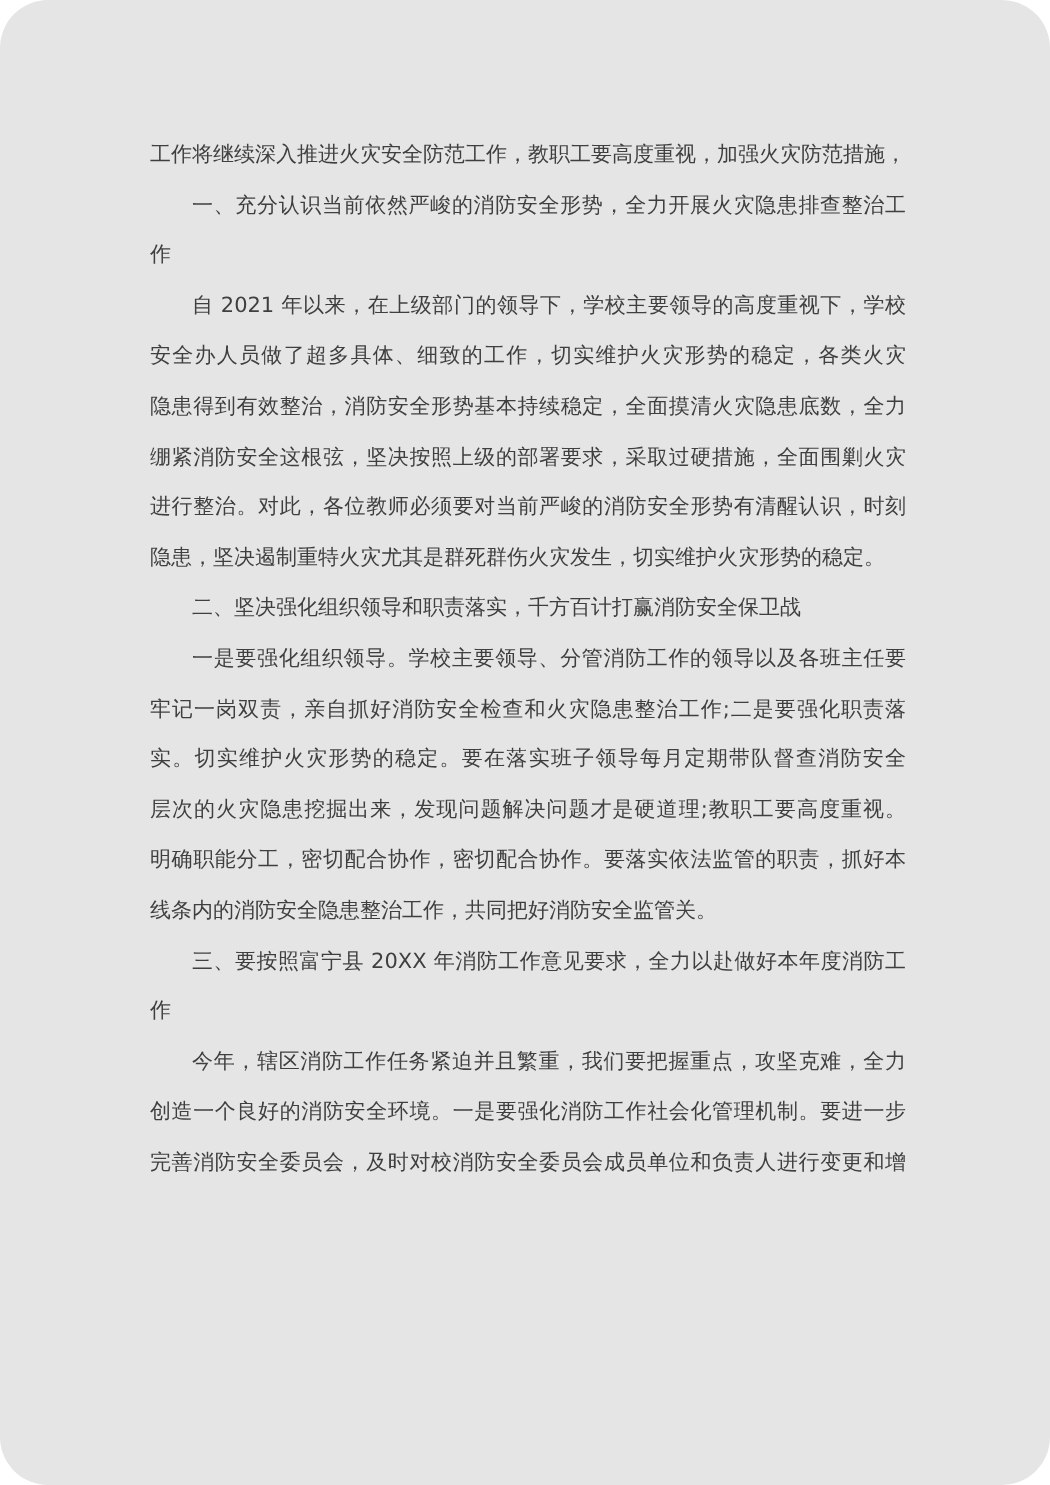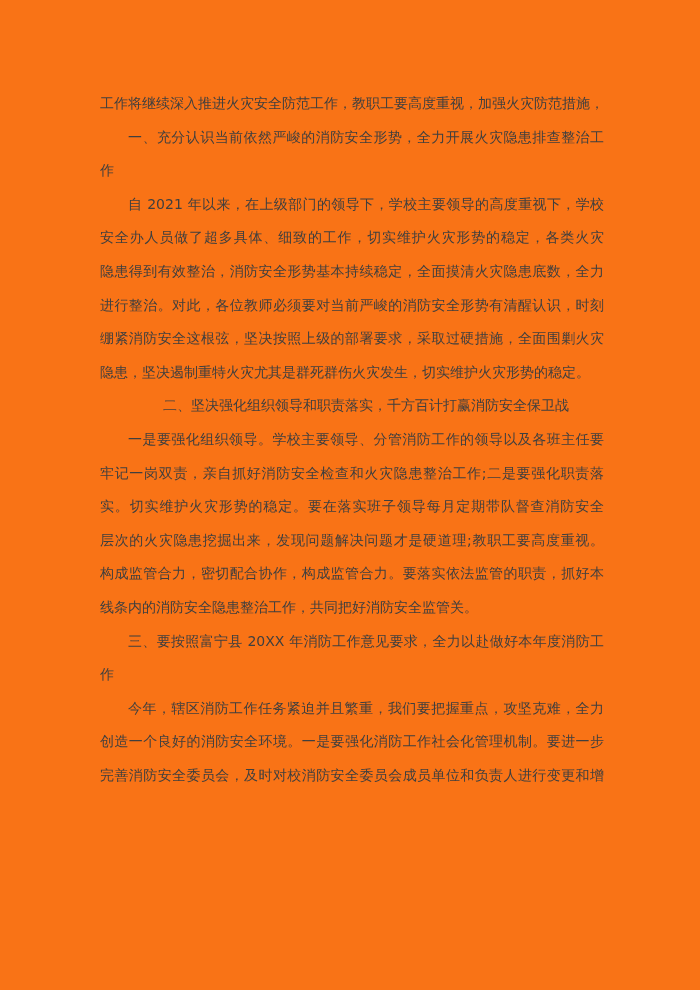--- a/index.html
+++ b/index.html
@@ -32,43 +32,42 @@
     letter-spacing: 0;
     white-space: nowrap;
     overflow: visible;
   }
   .line.justify {
     text-align: justify;
     text-align-last: justify;
   }
   .line.first-indent {
     text-indent: 28px;
-    text-align: center;
   }
 </style>
 </head>
 <body>
 
-<div class="page" style="background: #f97316;">
+<div class="page" style="background: #e5e5e5; border-radius: 32px;">
   <div class="text-block" style="color: rgb(63, 63, 63);">
       <div class="line justify">工作将继续深入推进火灾安全防范工作，教职工要高度重视，加强火灾防范措施，</div>
       <div class="line justify first-indent">一、充分认识当前依然严峻的消防安全形势，全力开展火灾隐患排查整治工</div>
       <div class="line">作</div>
       <div class="line justify first-indent">自 2021 年以来，在上级部门的领导下，学校主要领导的高度重视下，学校</div>
       <div class="line justify">安全办人员做了超多具体、细致的工作，切实维护火灾形势的稳定，各类火灾</div>
       <div class="line justify">隐患得到有效整治，消防安全形势基本持续稳定，全面摸清火灾隐患底数，全力</div>
+      <div class="line justify">绷紧消防安全这根弦，坚决按照上级的部署要求，采取过硬措施，全面围剿火灾</div>
       <div class="line justify">进行整治。对此，各位教师必须要对当前严峻的消防安全形势有清醒认识，时刻</div>
-      <div class="line justify">绷紧消防安全这根弦，坚决按照上级的部署要求，采取过硬措施，全面围剿火灾</div>
       <div class="line">隐患，坚决遏制重特火灾尤其是群死群伤火灾发生，切实维护火灾形势的稳定。</div>
       <div class="line first-indent">二、坚决强化组织领导和职责落实，千方百计打赢消防安全保卫战</div>
       <div class="line justify first-indent">一是要强化组织领导。学校主要领导、分管消防工作的领导以及各班主任要</div>
       <div class="line justify">牢记一岗双责，亲自抓好消防安全检查和火灾隐患整治工作;二是要强化职责落</div>
       <div class="line justify">实。切实维护火灾形势的稳定。要在落实班子领导每月定期带队督查消防安全</div>
       <div class="line justify">层次的火灾隐患挖掘出来，发现问题解决问题才是硬道理;教职工要高度重视。</div>
-      <div class="line justify">构成监管合力，密切配合协作，构成监管合力。要落实依法监管的职责，抓好本</div>
+      <div class="line justify">明确职能分工，密切配合协作，密切配合协作。要落实依法监管的职责，抓好本</div>
       <div class="line">线条内的消防安全隐患整治工作，共同把好消防安全监管关。</div>
       <div class="line justify first-indent">三、要按照富宁县 20XX 年消防工作意见要求，全力以赴做好本年度消防工</div>
       <div class="line">作</div>
       <div class="line justify first-indent">今年，辖区消防工作任务紧迫并且繁重，我们要把握重点，攻坚克难，全力</div>
       <div class="line justify">创造一个良好的消防安全环境。一是要强化消防工作社会化管理机制。要进一步</div>
       <div class="line justify">完善消防安全委员会，及时对校消防安全委员会成员单位和负责人进行变更和增</div>
     </div>
 </div>
 
 </body></html>

